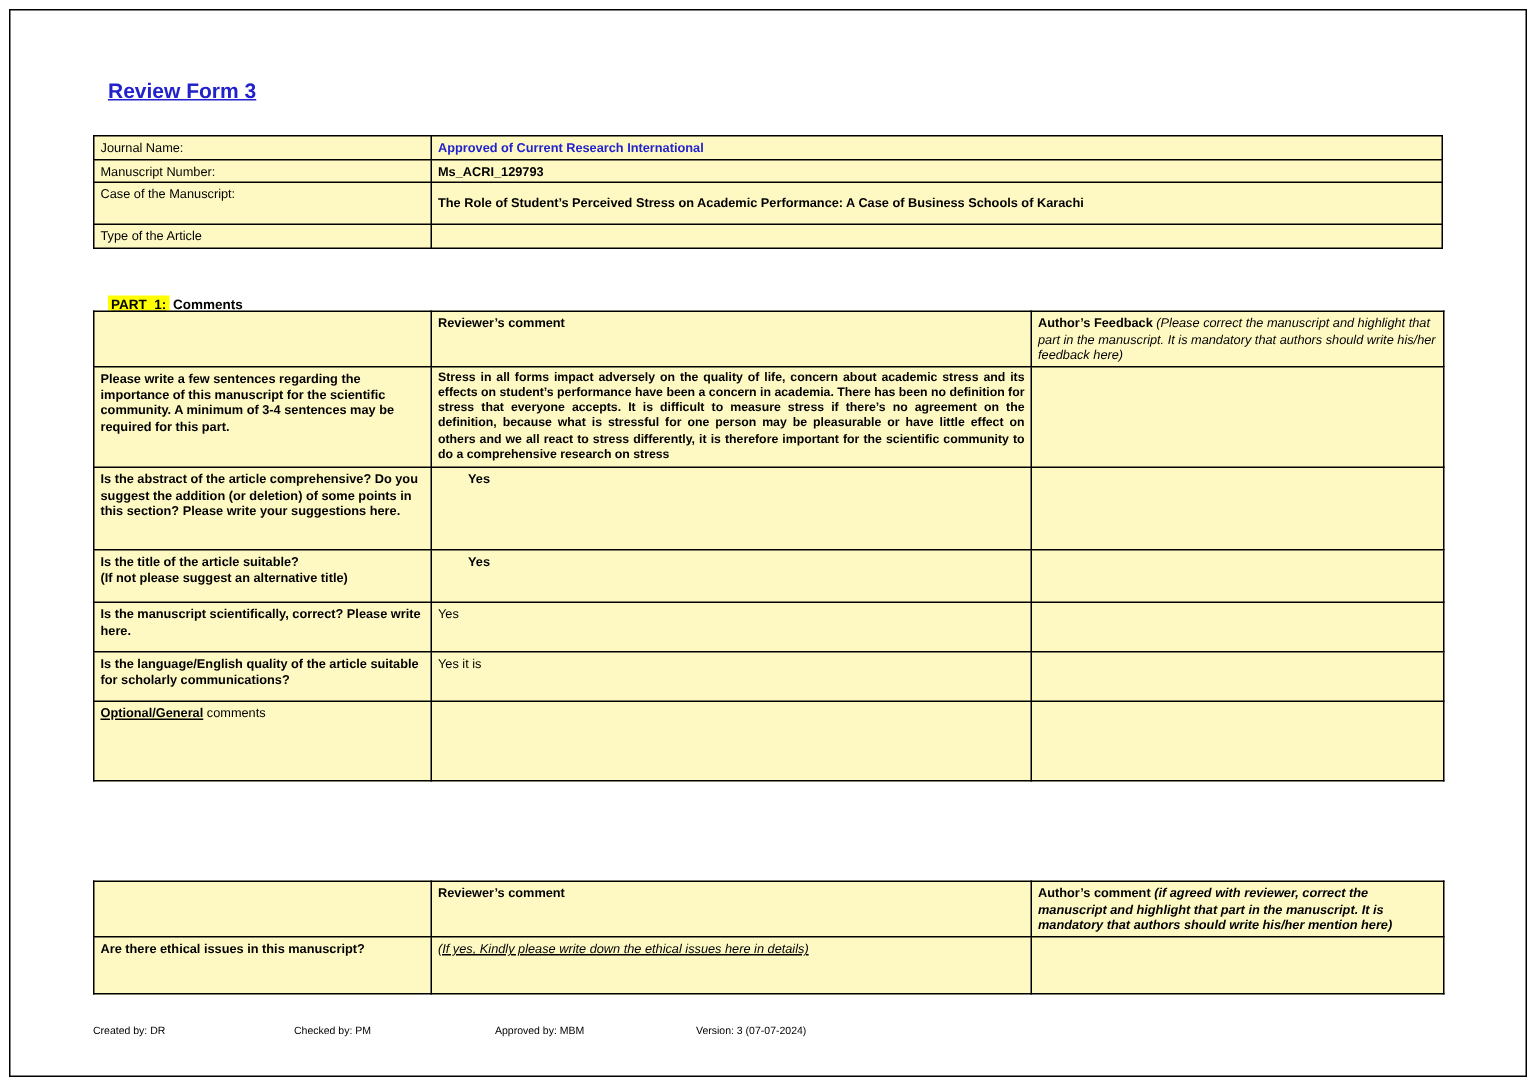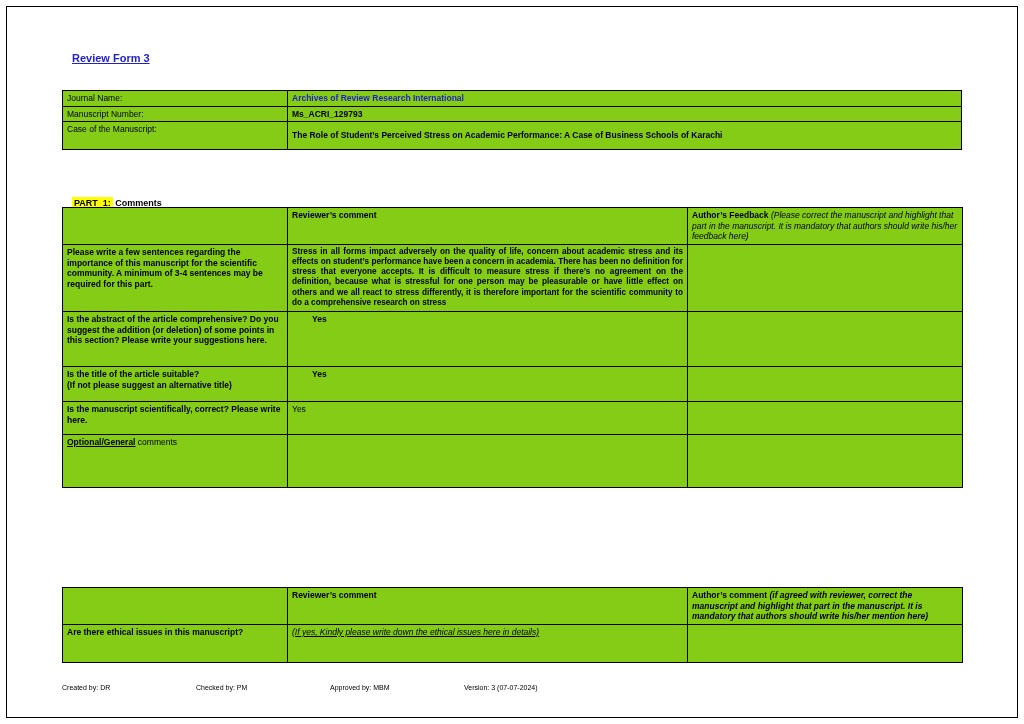--- a/index.html
+++ b/index.html
@@ -12,28 +12,28 @@
   .page {
     position:relative; width:1024px; height:724px;
     background:#ffffff; overflow:hidden;
   }
   .page-frame {
     position:absolute; left:6px; top:6px; right:6px; bottom:6px;
     border:1px solid #000; pointer-events:none;
   }
   .doc-title {
     position:absolute; left:62px; top:52px;
-    font-size:11px; font-weight:bold; text-decoration:underline;
+    font-size:14px; font-weight:bold; text-decoration:underline;
     color:var(--accent,#2222cc);
     padding-left:10px;
   }
   table.tbl {
     position:absolute; left:62px;
     border-collapse:collapse; table-layout:fixed; width:900px;
-    background:#84cc16;
+    background:#fef9c3;
   }
   table.tbl td {
     border:1px solid #000; vertical-align:top;
     font-size:8.5px; line-height:1.25;
     padding:2px 4px; overflow:hidden; word-wrap:break-word;
   }
   .tbl-info { top:90px; }
   .tbl-info td.lbl { padding-left:4px; }
   .tbl-info td.vmid { vertical-align:middle; }
   .bold { font-weight:bold; }
@@ -78,29 +78,33 @@
   <div class="doc-title">Review Form 3</div>
 
   <table class="tbl tbl-info">
     <colgroup>
         <col style="width:225px">
         <col>
       </colgroup>
     <tbody>
         <tr style="height:15px">
       <td class="lbl">Journal Name:</td>
-      <td class="bold blue">Archives of Review Research International</td>
+      <td class="bold blue">Approved of Current Research International</td>
     </tr>
     <tr style="height:14px">
       <td class="lbl">Manuscript Number:</td>
       <td class="bold">Ms_ACRI_129793</td>
     </tr>
     <tr style="height:28px">
       <td class="lbl">Case of the Manuscript:</td>
       <td class="bold vmid">The Role of Student’s Perceived Stress on Academic Performance: A Case of Business Schools of Karachi</td>
+    </tr>
+    <tr style="height:14px">
+      <td class="lbl">Type of the Article</td>
+      <td></td>
     </tr>
   </tbody>
     </table>
 
   <div class="part-heading" style="top:188px">
     <span class="hl">PART  1:</span><span> Comments</span>
   </div>
 
   <table class="tbl tbl-part1">
     <colgroup>
@@ -129,20 +133,25 @@
     </tr>
     <tr style="height:35px">
       <td class="q">Is the title of the article suitable?
 (If not please suggest an alternative title)</td>
       <td class="c bold indent">Yes</td>
       <td></td>
     </tr>
     <tr style="height:33px">
       <td class="q">Is the manuscript scientifically, correct? Please write here.</td>
       <td class="c">Yes</td>
+      <td></td>
+    </tr>
+    <tr style="height:33px">
+      <td class="q">Is the language/English quality of the article suitable for scholarly communications?</td>
+      <td class="c">Yes it is</td>
       <td></td>
     </tr>
     <tr style="height:53px">
       <td class="q-flush">
         <span class="bold ul">Optional/General</span><span style="font-weight:normal"> comments</span>
       </td>
       <td></td>
       <td></td>
     </tr>
   </tbody>

